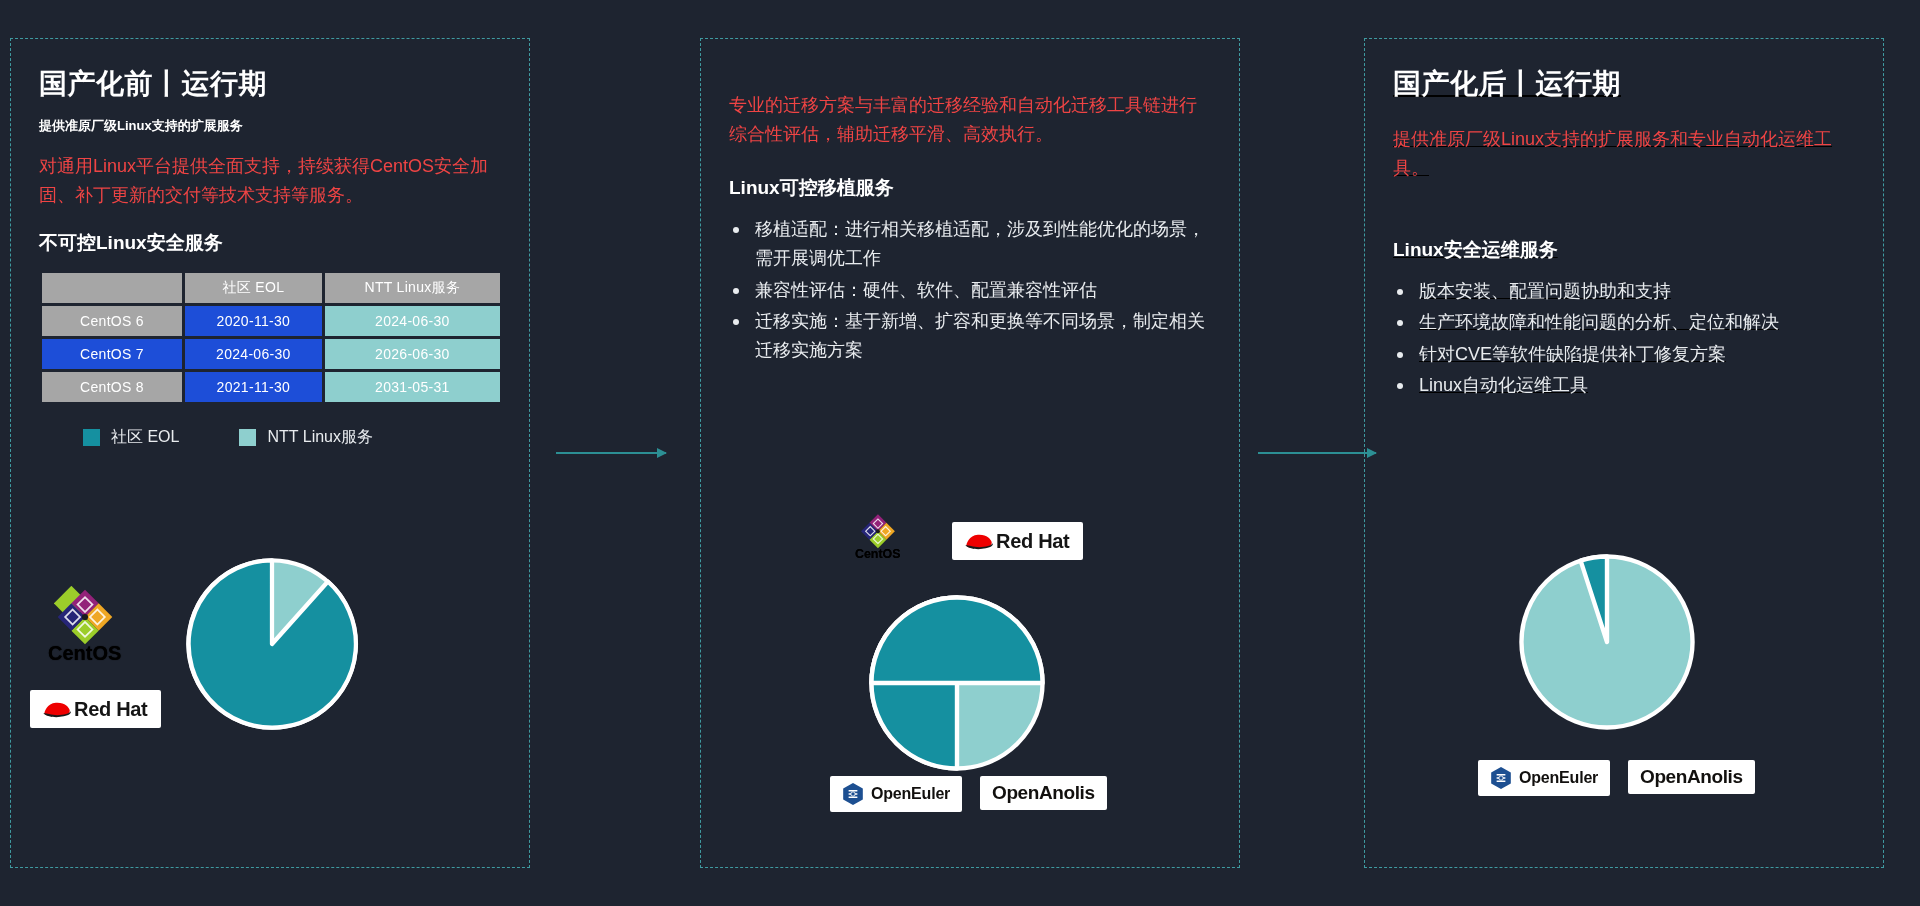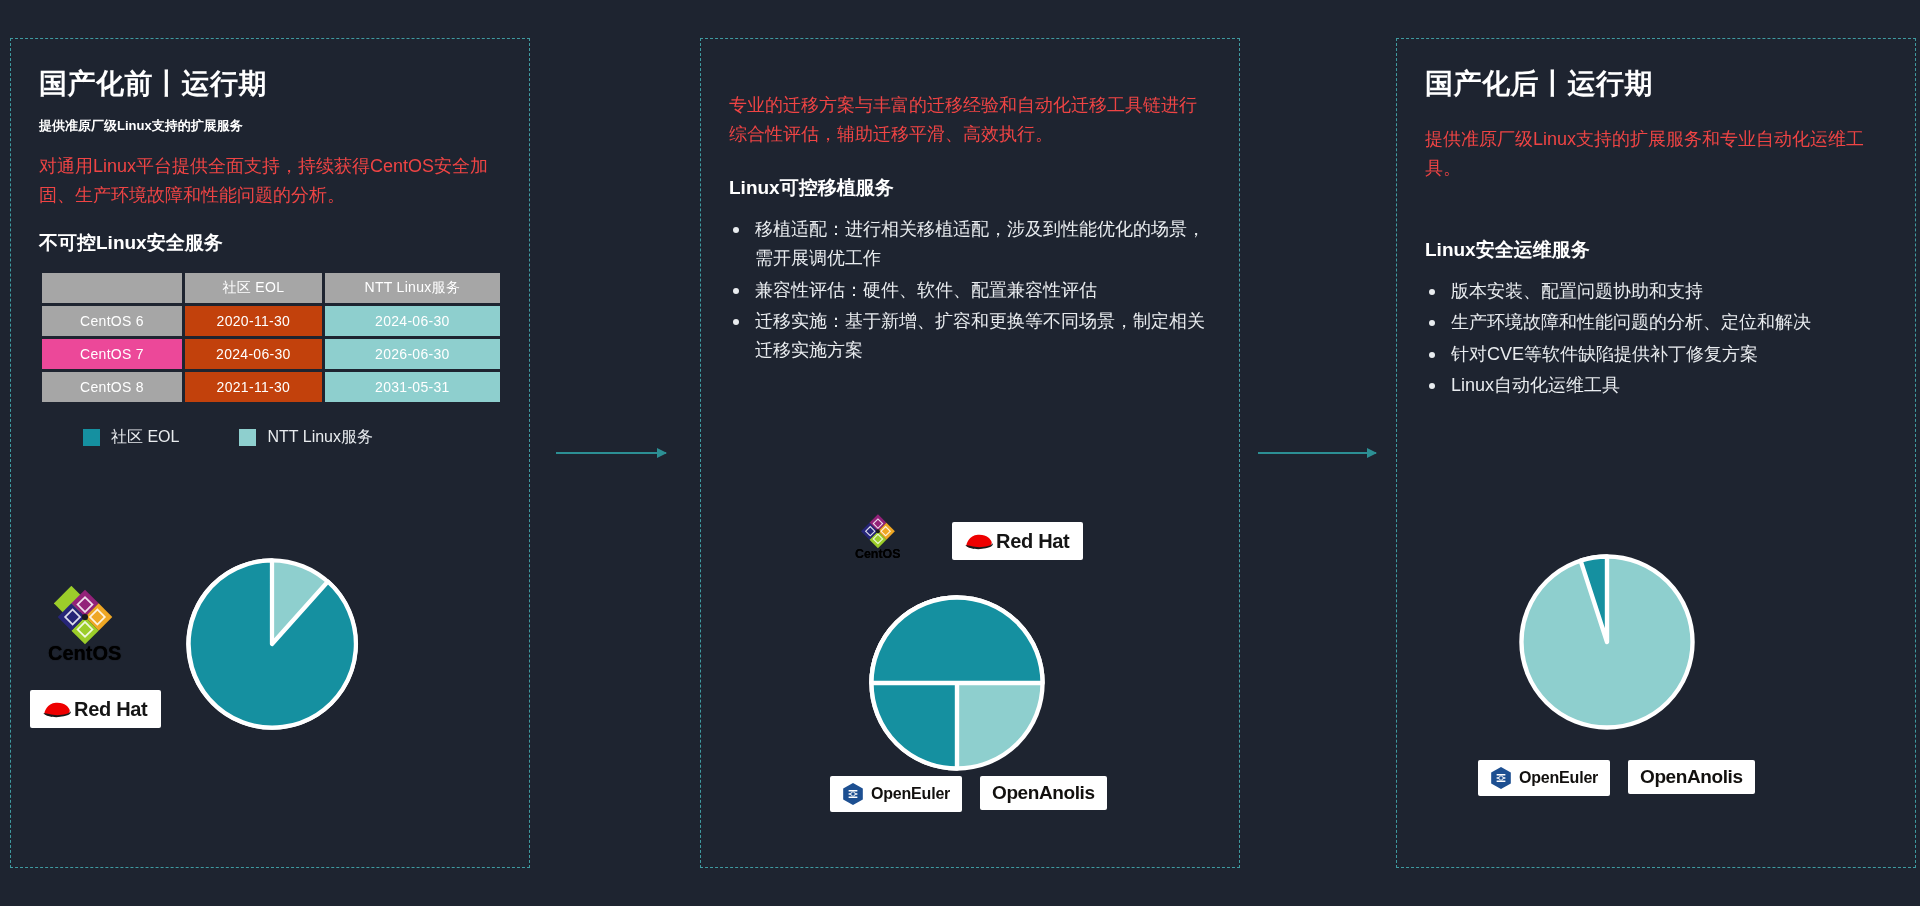--- a/index.html
+++ b/index.html
@@ -14,21 +14,21 @@
   .panel {
     position: absolute;
     top: 38px;
     height: 830px;
     border: 1px dashed #3f9aa0;
     background: transparent;
     padding: 26px 28px 0 28px;
   }
   #panel-1 { left: 10px;   width: 520px; }
   #panel-2 { left: 700px;  width: 540px; }
-  #panel-3 { left: 1396px; width: 520px; }
+  #panel-3 { left: 1364px; width: 520px; text-decoration: underline; }
 
   .p-title {
     color: #ffffff;
     font-size: 28px;
     font-weight: bold;
     letter-spacing: .5px;
     margin-bottom: 14px;
     white-space: nowrap;
   }
   .p-sub {
@@ -80,22 +80,22 @@
     height: 30px;
     font-size: 14px;
     font-weight: 400;
     color: #ffffff;
     text-align: center;
     letter-spacing: .3px;
   }
   .eol-table th.corner { background: #a6a6a6; width: 140px; }
   .eol-table th.hd     { background: #a6a6a6; }
   .eol-table td.os     { background: #a6a6a6; }
-  .eol-table tr.alt td.os { background: #ec4899; }
-  .eol-table td.c1     { background: #c2410c; }
+  .eol-table tr.alt td.os { background: #1d4ed8; }
+  .eol-table td.c1     { background: #1d4ed8; }
   .eol-table td.c2     { background: #8ecfce; }
 
   .legend { display: flex; gap: 60px; margin: 22px 0 0 44px; align-items: center; }
   .legend .it { display: flex; align-items: center; gap: 11px; }
   .legend .sw { width: 17px; height: 17px; display: inline-block; }
   .legend .sw.a { background: #1590a0; }
   .legend .sw.b { background: #8ecfce; }
   .legend .lb { color: #e9ecef; font-size: 16px; }
 
   
@@ -135,21 +135,21 @@
   .logo-abs { position: absolute; }
 </style>
 </head>
 <body>
 
 <div class="stage">
 
   <div class="panel" id="panel-1">
     <div class="p-title">国产化前丨运行期</div>
     <div class="p-sub">提供准原厂级Linux支持的扩展服务</div>
-    <div class="p-body">对通用Linux平台提供全面支持，持续获得CentOS安全加固、生产环境故障和性能问题的分析。</div>
+    <div class="p-body">对通用Linux平台提供全面支持，持续获得CentOS安全加固、补丁更新的交付等技术支持等服务。</div>
     <div class="p-head2">不可控Linux安全服务</div>
 
     <table class="eol-table">
       <thead>
         <tr>
           <th class="corner"></th>
           <th class="hd">社区 EOL</th>
           <th class="hd">NTT Linux服务</th>
         </tr>
       </thead>

